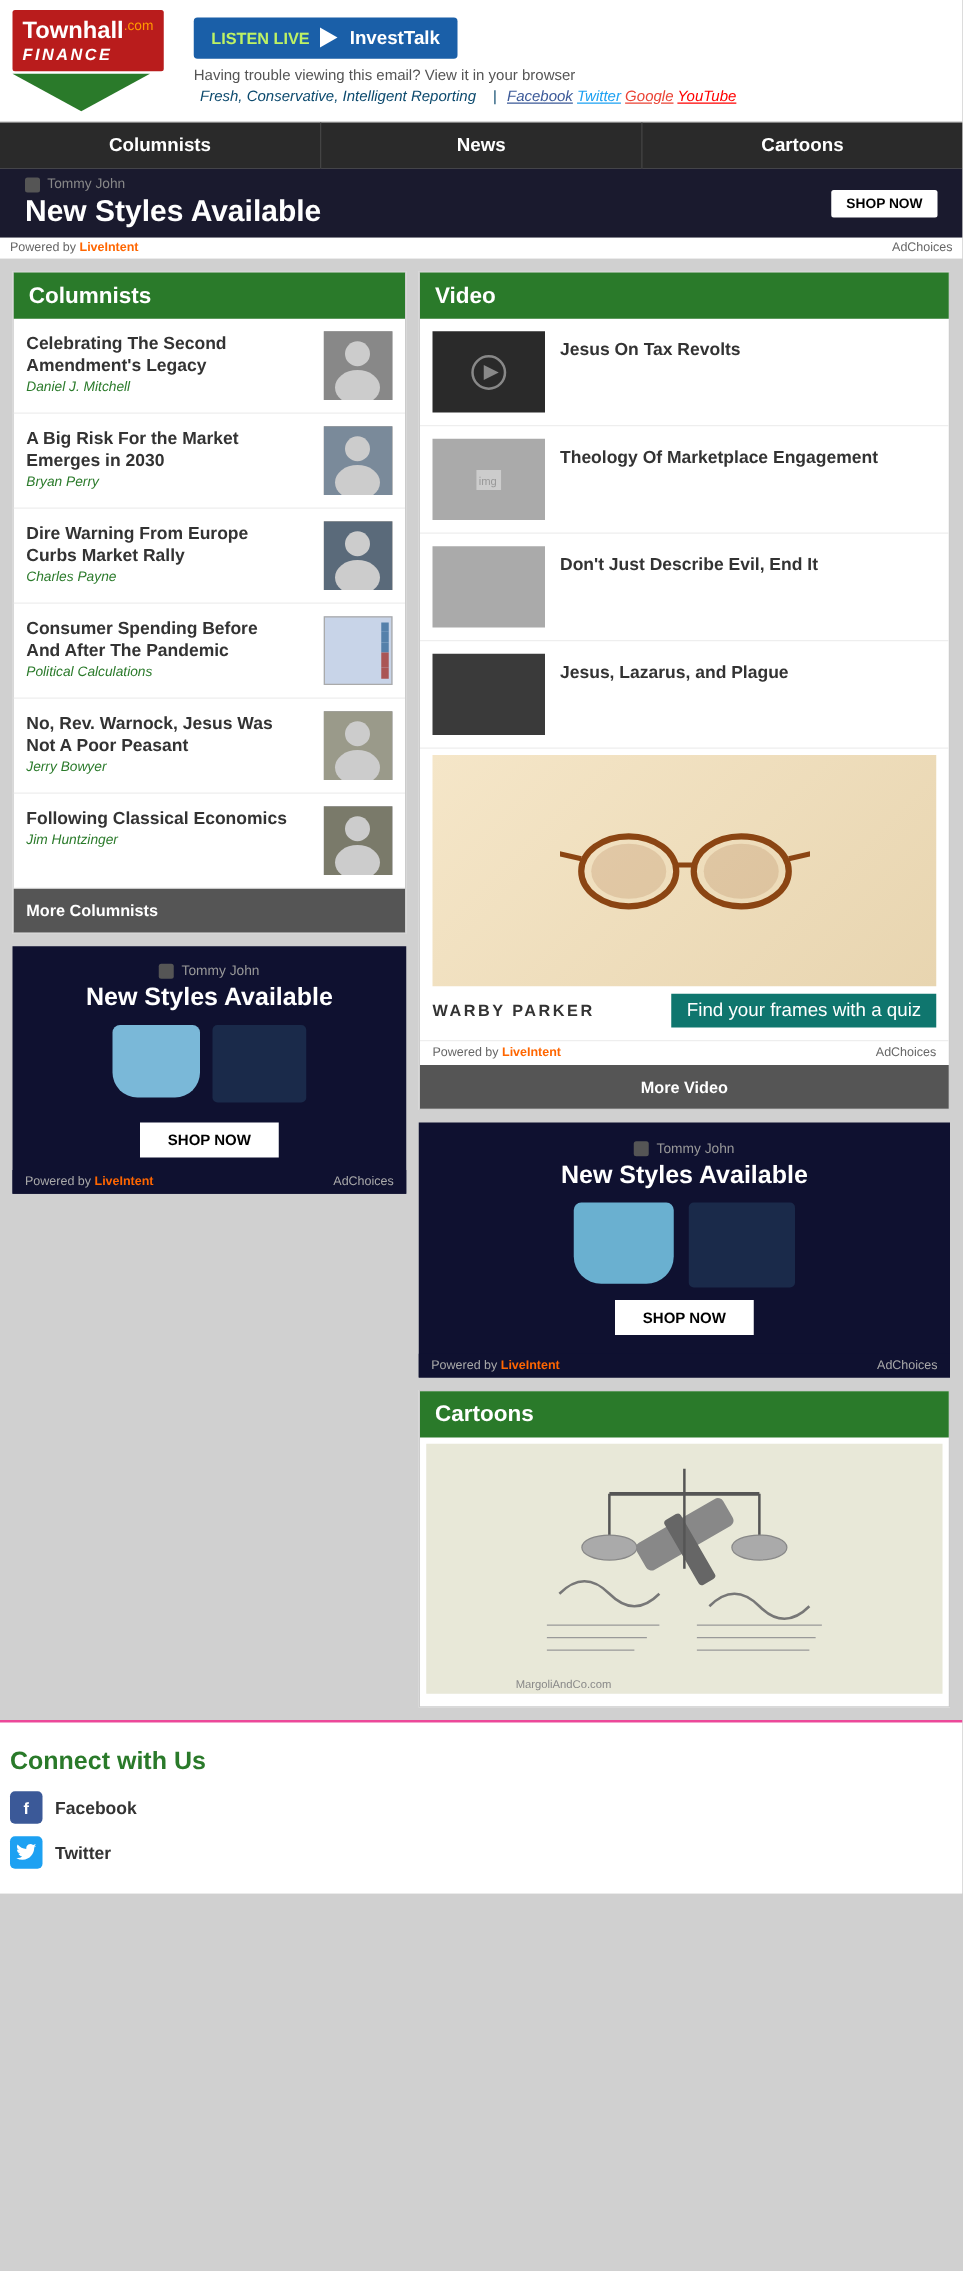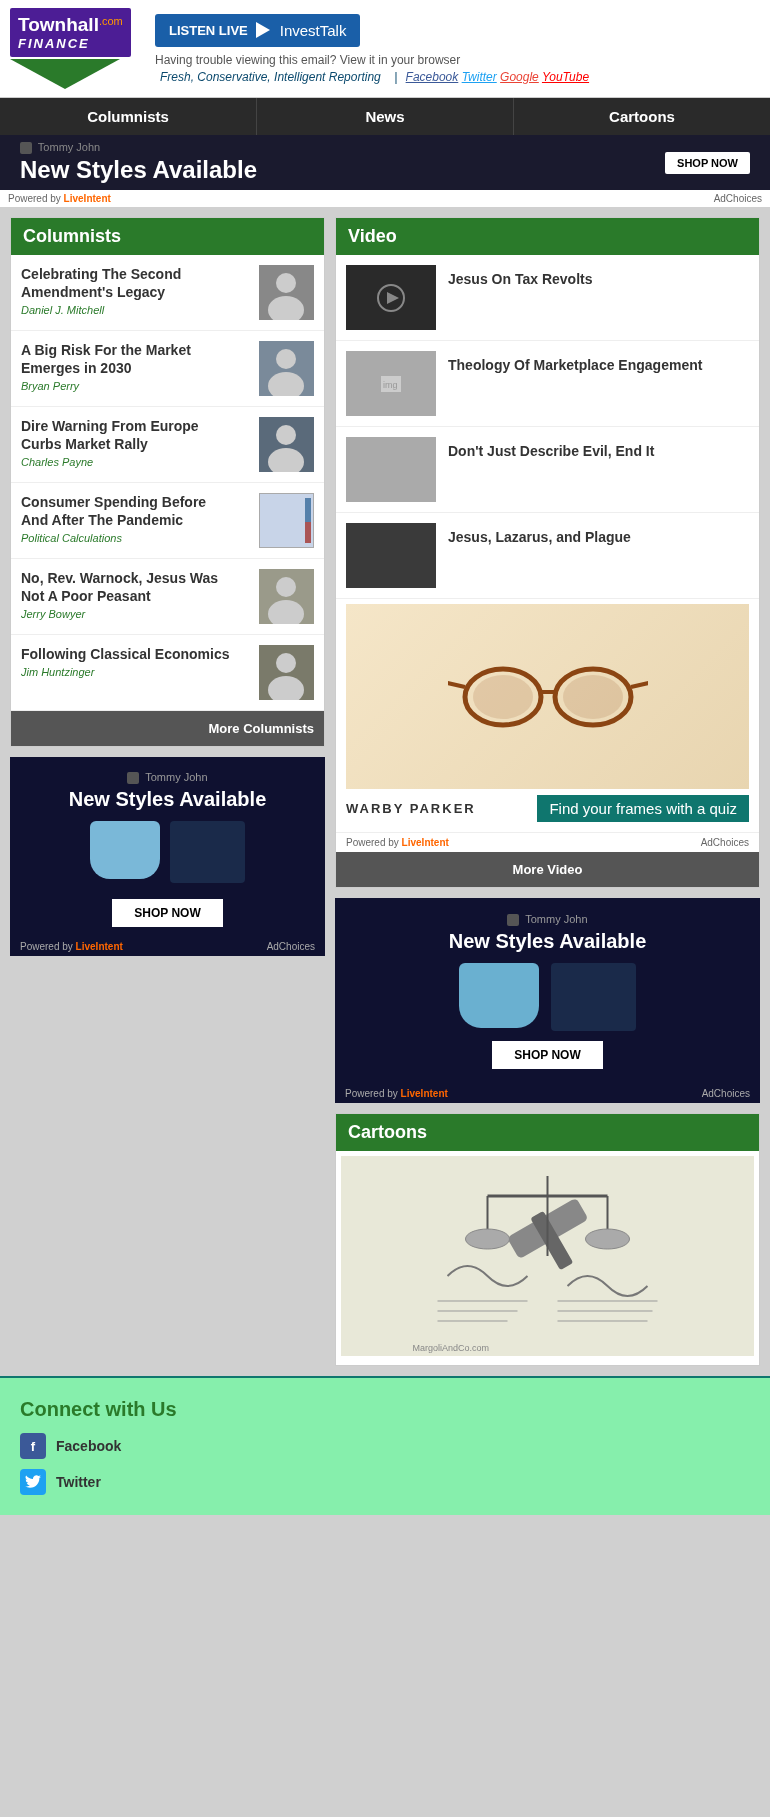--- a/index.html
+++ b/index.html
@@ -1,27 +1,27 @@
 <!DOCTYPE html>
 <html><head>
   <meta charset="utf-8">
   <style>
     * { margin: 0; padding: 0; box-sizing: border-box; }
     body { font-family: Arial, sans-serif; background: #d0d0d0; width: 770px; }
 
     
     .header { background: #fff; display: flex; align-items: center; padding: 8px 10px; border-bottom: 1px solid #ccc; }
     .logo-area { width: 130px; }
-    .logo-box { background: #4c1d95; padding: 6px 8px; display: inline-block; border-radius: 2px; }
+    .logo-box { background: #b91c1c; padding: 6px 8px; display: inline-block; border-radius: 2px; }
     .logo-diamond { width: 0; height: 0; border-left: 55px solid transparent; border-right: 55px solid transparent; border-top: 30px solid #2a7a2a; margin-top: 2px; }
     .header-right { flex: 1; padding-left: 15px; }
     .listen-live { background: #1a5fa8; display: inline-flex; align-items: center; padding: 8px 14px; border-radius: 3px; margin-bottom: 6px; }
-    .listen-live-text { color: #ffffff; font-size: 13px; font-weight: bold; margin-right: 8px; }
+    .listen-live-text { color: #bef264; font-size: 13px; font-weight: bold; margin-right: 8px; }
     .play-btn { width: 0; height: 0; border-top: 8px solid transparent; border-bottom: 8px solid transparent; border-left: 14px solid #fff; margin-right: 10px; }
-    .invest-talk { color: #fff; font-size: 15px; font-weight: normal; }
+    .invest-talk { color: #fff; font-size: 15px; font-weight: bold; }
     .header-trouble { font-size: 12px; color: #555; margin-bottom: 3px; }
     .header-tagline { font-size: 12px; font-style: italic; color: #333; }
     .header-tagline span { margin: 0 5px; color: #0c4a6e; }
     .social-fb { color: #3b5998; }
     .social-tw { color: #1da1f2; }
     .social-gg { color: #ea4335; }
     .social-yt { color: #ff0000; }
 
     
     .nav { background: #2a2a2a; display: flex; }
@@ -45,21 +45,21 @@
     .section-header { background: #2a7a2a; color: #fff; font-size: 18px; font-weight: bold; padding: 8px 12px; margin-bottom: 0; }
 
     
     .columnists-box { background: #fff; border: 1px solid #ccc; }
     .columnist-item { display: flex; align-items: flex-start; padding: 10px; border-bottom: 1px solid #eee; }
     .columnist-text { flex: 1; padding-right: 24px; }
     .columnist-title { font-size: 14px; font-weight: bold; color: #333; line-height: 1.3; margin-bottom: 3px; }
     .columnist-author { font-size: 11px; color: #2a7a2a; font-style: italic; }
     .columnist-img { width: 55px; height: 55px; background: #888; flex-shrink: 0; overflow: hidden; }
     .img-chart { width: 55px; height: 55px; background: #c8d4e8; border: 1px solid #aaa; display: flex; flex-direction: column; align-items: center; justify-content: center; font-size: 8px; }
-    .more-btn { background: #555; color: #fff; text-align: right; padding: 10px; font-size: 13px; font-weight: bold; cursor: pointer; }
+    .more-btn { background: #555; color: #fff; text-align: left; padding: 10px; font-size: 13px; font-weight: bold; cursor: pointer; }
 
     
     .video-box { background: #fff; border: 1px solid #ccc; margin-bottom: 10px; }
     .video-item { display: flex; align-items: flex-start; padding: 10px; border-bottom: 1px solid #eee; }
     .video-title { font-size: 14px; font-weight: bold; color: #333; line-height: 1.3; padding-top: 5px; }
     .video-more-btn { background: #555; color: #fff; text-align: center; padding: 10px; font-size: 13px; font-weight: bold; cursor: pointer; margin: 0; }
 
     
     .warby-ad { padding: 5px 10px 10px; border-bottom: 1px solid #eee; }
     .warby-bottom { display: flex; align-items: center; justify-content: space-between; margin-top: 6px; }
@@ -355,21 +355,21 @@
           <line x1="150" y1="155" x2="245" y2="155" stroke="#999" stroke-width="1"></line>
           <line x1="150" y1="165" x2="240" y2="165" stroke="#999" stroke-width="1"></line>
         </svg>
       </div>
     </div>
 
   </div>
 
 </div>
 
-<div style="background:#86efac;padding:20px 20px;border-top:2px solid #0f766e;">
+<div style="background:#ffffff;padding:20px 8px;border-top:2px solid #ec4899;">
   <div style="color:#2a7a2a;font-size:20px;font-weight:bold;margin-bottom:12px;">Connect with Us</div>
   <div style="display:flex;align-items:center;margin-bottom:10px;">
     <div style="width:26px;height:26px;border-radius:4px;background:#3b5998;display:flex;align-items:center;justify-content:center;color:#fff;font-size:13px;font-weight:bold;margin-right:10px;flex-shrink:0;">f</div>
     <span style="font-size:14px;color:#333;font-weight:bold;">Facebook</span>
   </div>
   <div style="display:flex;align-items:center;">
     <div style="width:26px;height:26px;border-radius:4px;background:#1da1f2;display:flex;align-items:center;justify-content:center;color:#fff;font-size:11px;font-weight:bold;margin-right:10px;flex-shrink:0;">
       <svg width="16" height="14" viewBox="0 0 16 14" fill="none">
         <path d="M16 1.66a6.57 6.57 0 01-1.88.52A3.29 3.29 0 0015.56.24a6.57 6.57 0 01-2.08.8A3.28 3.28 0 008.07 4.1 9.3 9.3 0 011.1.6a3.28 3.28 0 001.01 4.38 3.26 3.26 0 01-1.48-.41v.04a3.28 3.28 0 002.63 3.22 3.29 3.29 0 01-1.48.06 3.28 3.28 0 003.06 2.28A6.58 6.58 0 010 11.3a9.28 9.28 0 005.03 1.47c6.04 0 9.34-5 9.34-9.34 0-.14 0-.28-.01-.42A6.67 6.67 0 0016 1.66z" fill="white"></path>
       </svg>

